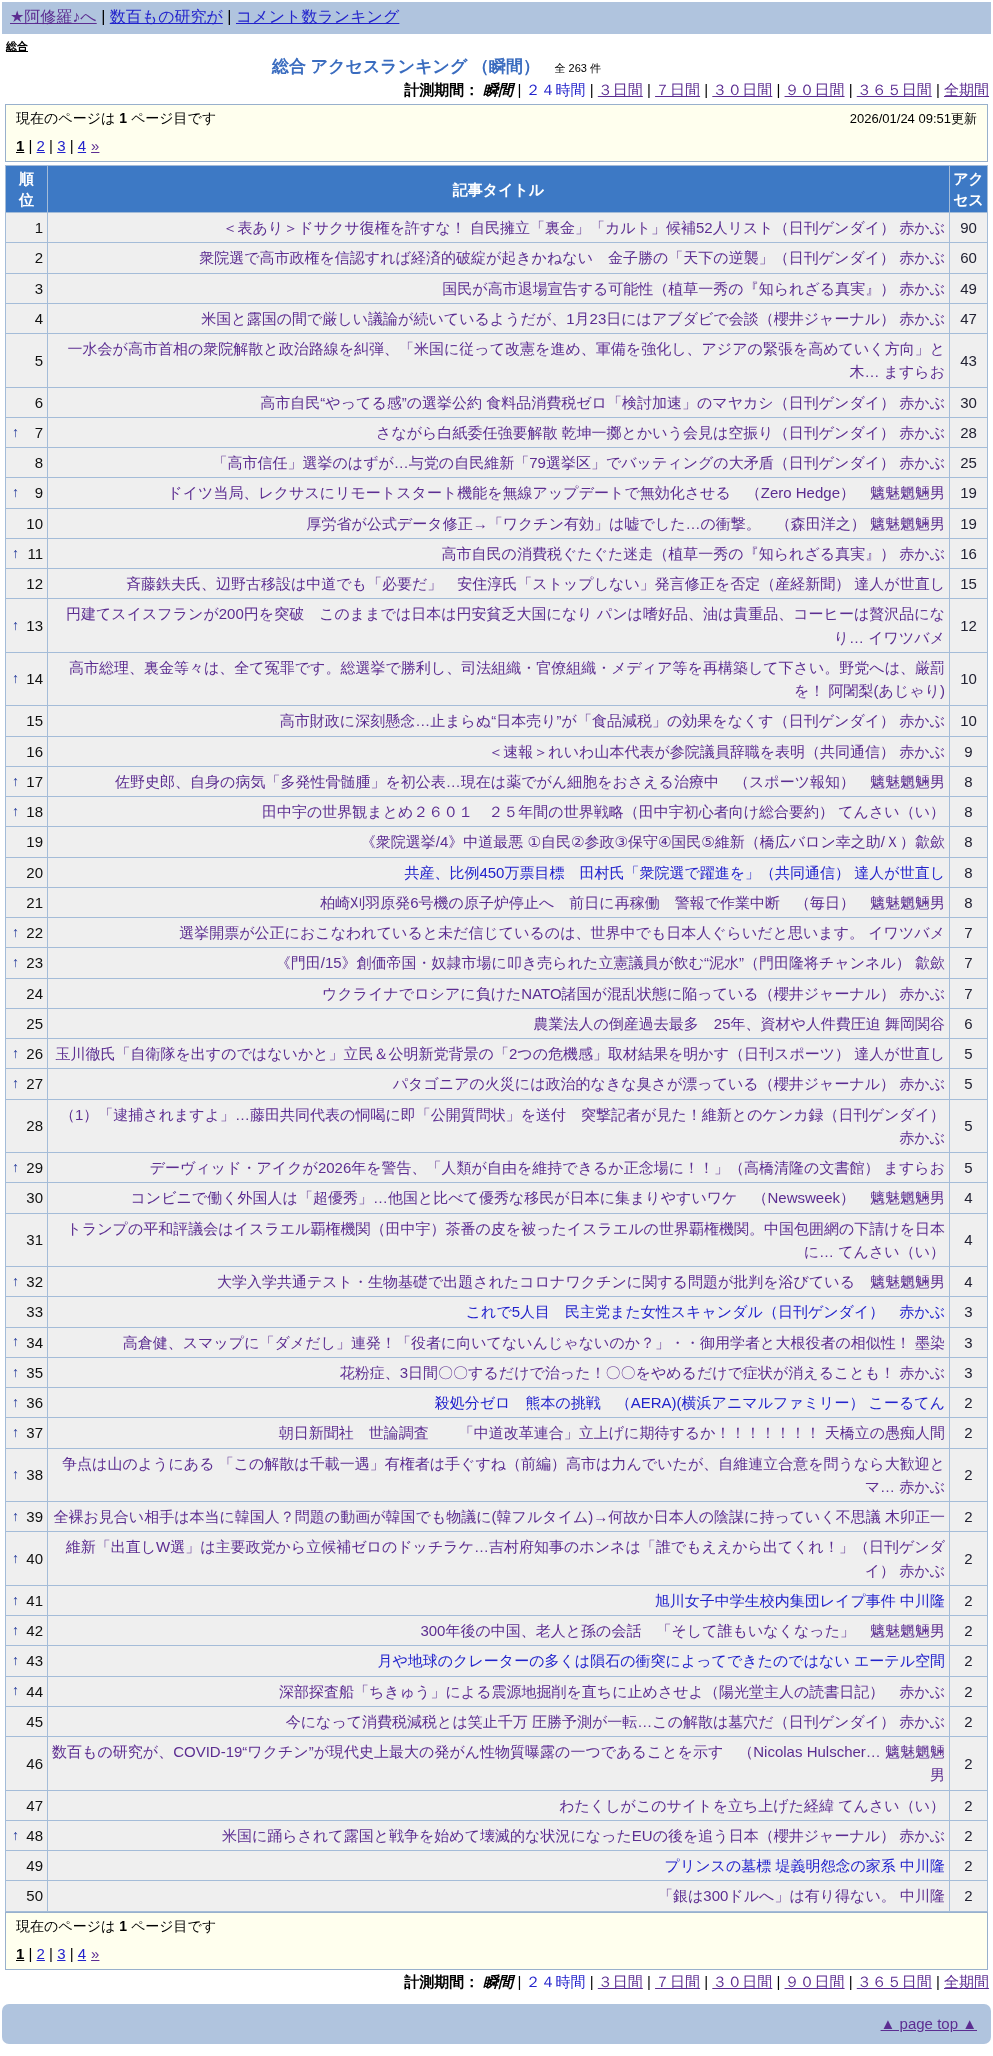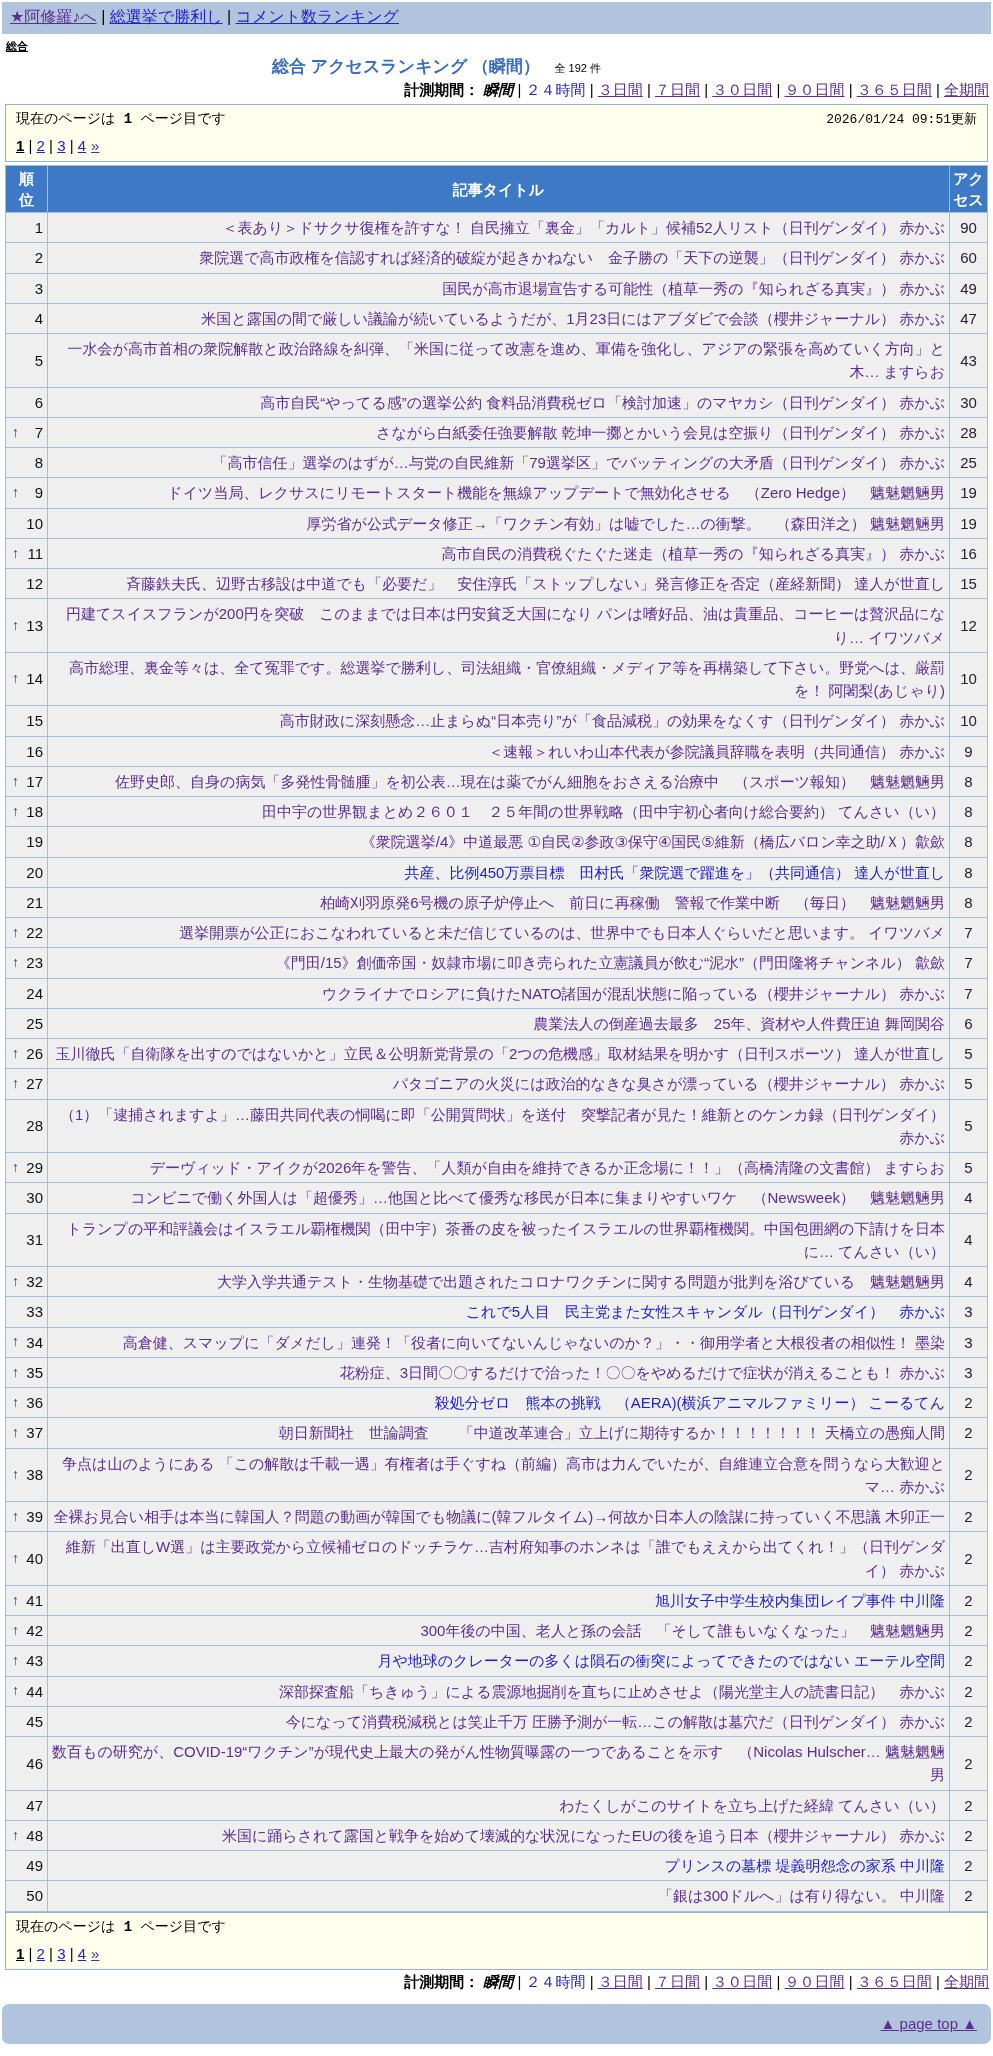--- a/index.html
+++ b/index.html
@@ -19,21 +19,21 @@
   .total-count { font-size:11px; margin-left:10px; color:#000; }
 
   .period-line { text-align:right; font-size:15px; margin:3px 4px 4px 0; }
   .period-label { font-weight:bold; }
   .p-current { font-weight:bold; color:#000; text-decoration:none;font-style:italic; }
   .p-link { color:#2222cc; }
   .p-visited { color:#5c2d91; text-decoration:underline; }
 
   .pagebox { margin:0 5px 3px; border:1px solid #98b0cc; background:#ffffee;
     padding:5px 10px 7px; font-size:14px; }
-  .pagebox-row1 { display:flex; justify-content:space-between; align-items:flex-end;font-family:Liberation Mono, monospace; }
+  .pagebox-row1 { display:flex; justify-content:space-between; align-items:flex-end; }
   .updated { font-size:13px; }
   .pager { margin-top:9px; font-size:15px; }
   .pg-current { color:#000; font-weight:bold; text-decoration:underline; }
   .pg-link { color:#2222cc; text-decoration:underline; }
   .pg-next { color:#5c2d91; text-decoration:underline; margin-left:5px; }
 
   table.rank { border-collapse:collapse; table-layout:fixed;
     width:calc(100% - 10px); margin:0 5px; }
   table.rank th, table.rank td { border:1px solid #a4bcd8; }
   table.rank th { background:#3d79c5; color:#fff; font-size:15px; font-weight:bold;
@@ -49,28 +49,28 @@
 
   .bottombar { margin:12px 2px 0; background:#b0c4de; height:40px; display:flex;
     align-items:center; justify-content:flex-end; padding-right:14px; font-size:15px;border-radius:7px; }
   .pagetop-link { color:#5c2d91; text-decoration:underline; }
   .bottom-space { height:16px; }
 </style>
 </head>
 <body>
 
 <div class="topbar">
-  <a class="lnk-visited">★阿修羅♪へ</a><span class="sep"> </span><span class="sep">|</span><span class="sep"> </span><a class="lnk-blue">総選挙で勝利し</a><span class="sep"> </span><span class="sep">|</span><span class="sep"> </span><a class="lnk-blue">コメント数ランキング</a>
+  <a class="lnk-visited">★阿修羅♪へ</a><span class="sep"> </span><span class="sep">|</span><span class="sep"> </span><a class="lnk-blue">数百もの研究が</a><span class="sep"> </span><span class="sep">|</span><span class="sep"> </span><a class="lnk-blue">コメント数ランキング</a>
 </div>
 
 <div class="category">総合</div>
 
 <div class="title-line">
   <span class="page-title">総合 アクセスランキング （瞬間）</span>
-  <span class="total-count">全 192 件</span>
+  <span class="total-count">全 263 件</span>
 </div>
 
 <div class="period-line">
   <span class="period-label">計測期間：</span>
   <span><b class="p-current">瞬間</b><span class="sep"> | </span><a class="p-link">２４時間</a><span class="sep"> | </span><a class="p-visited">３日間</a><span class="sep"> | </span><a class="p-visited">７日間</a><span class="sep"> | </span><a class="p-visited">３０日間</a><span class="sep"> | </span><a class="p-visited">９０日間</a><span class="sep"> | </span><a class="p-visited">３６５日間</a><span class="sep"> | </span><a class="p-visited">全期間</a></span>
 </div>
 
 <div class="pagebox">
   <div class="pagebox-row1">
     <span class="pageinfo"><span>現在のページは</span> <b>1</b> <span>ページ目です</span></span>

